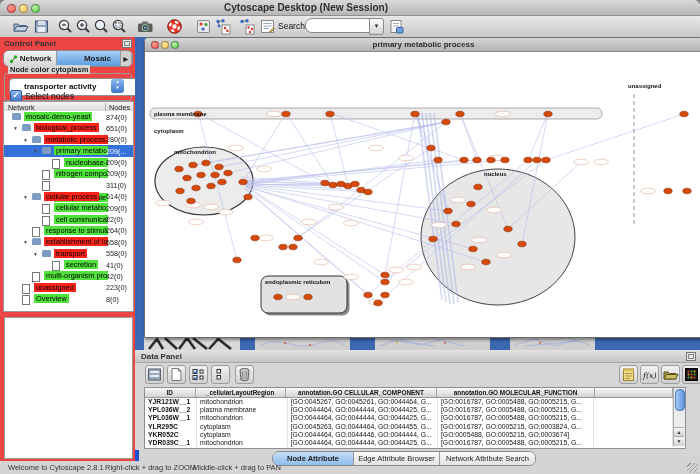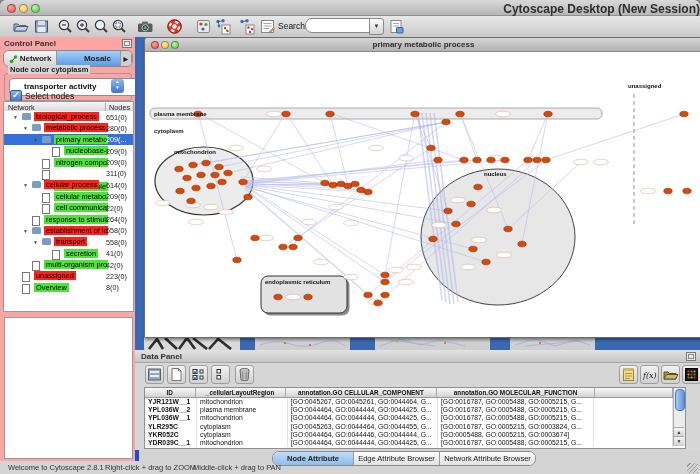--- a/index.html
+++ b/index.html
@@ -4,30 +4,30 @@
 <style>
   html,body{margin:0;padding:0;background:#888;}
   #app{position:relative;width:700px;height:474px;background:#d4d4d4;font-family:"Liberation Sans",sans-serif;overflow:hidden;border-radius:6px 6px 0 0;box-shadow:0 0 0 1px #777;}
   .abs{position:absolute;}
   
   #titlebar{left:0;top:0;width:700px;height:15px;background:linear-gradient(#d9d9d9,#b6b6b6);border-bottom:1px solid #8f8f8f;border-radius:6px 6px 0 0;}
   .tl{position:absolute;top:4px;width:7px;height:7px;border-radius:50%;border:1px solid rgba(0,0,0,.35);}
   #titlebar .r{left:7px;background:radial-gradient(circle at 35% 30%,#ff9f98,#f0524a);}
   #titlebar .y{left:19px;background:radial-gradient(circle at 35% 30%,#ffe9a8,#f5bd45);}
   #titlebar .g{left:31px;background:radial-gradient(circle at 35% 30%,#c4f2b0,#4fc93f);}
-  #win-title{left:0;top:2px;width:700px;text-align:right;font-size:12px;font-weight:bold;color:#2e2e2e;}
+  #win-title{left:0;top:2px;width:612px;text-align:center;font-size:10px;font-weight:bold;color:#2e2e2e;}
   
   #toolbar{left:0;top:16px;width:700px;height:21px;background:linear-gradient(#e8e8e8,#c9c9c9);border-bottom:1px solid #8e8e8e;}
   .tbi{position:absolute;top:2px;width:17px;height:17px;}
   .tbi svg{width:100%;height:100%;}
   #search-label{top:5px;font-size:8.5px;color:#111;}
   #search-input{position:absolute;top:2px;height:13px;width:58px;border:1px solid #8a8a8a;border-radius:7px 0 0 7px;background:#fff;font-size:8px;padding:0 4px;font-family:"Liberation Sans",sans-serif;}
   #search-drop{position:absolute;top:2px;width:13px;height:15px;background:linear-gradient(#fdfdfd,#d2d2d2);border:1px solid #8a8a8a;border-radius:0 3px 3px 0;font-size:6px;text-align:center;line-height:14px;color:#333;}
   
-  #control-panel{left:0;top:37px;width:135px;height:424px;background:#fca5a5;border-right:4px solid #1d4ed8;}
+  #control-panel{left:0;top:37px;width:135px;height:424px;background:#ef4444;border-right:4px solid #1d4ed8;}
   #cp-title{left:4px;top:2px;font-size:8px;font-weight:bold;color:#333;}
   .float-icon{position:absolute;width:8px;height:7px;border:1px solid #777;background:#e8e8e8;}
   .float-icon:before{content:"";position:absolute;left:1px;top:1px;width:4px;height:3px;border:1px solid #888;}
   #cp-tabs{left:3px;top:13px;width:128px;height:15px;border:1px solid #8a8a8a;border-radius:6px;display:flex;overflow:hidden;background:#d8d8d8;}
   .cp-tab{height:100%;display:flex;align-items:center;justify-content:center;font-size:8px;font-weight:bold;color:#222;border-right:1px solid #999;}
   #tab-network{width:61px;background:linear-gradient(#f6f6f6,#d4d4d4);}
   #tab-mosaic{width:52px;background:linear-gradient(#a6d0f8,#5b9ce0);padding-left:18px;}
   #tab-arrow{width:12px;font-size:6px;display:flex;align-items:center;justify-content:center;color:#222;background:#d0d0d0;}
   #groupbox{left:4px;top:36px;width:126px;height:26px;border:1px solid #9a9a9a;border-radius:3px;}
   #groupbox-title{left:8px;top:28px;font-size:7.5px;font-weight:bold;color:#222;background:#d6d6d6;padding:0 2px;}
@@ -204,20 +204,25 @@
     <div id="dropdown" class="abs">transporter activity</div>
     <div id="dropdown-stepper" class="abs">▲<br>▼</div>
     <div id="checkbox" class="abs">✓</div>
     <div id="checkbox-label" class="abs">Select nodes</div>
     <div id="tree-header" class="abs">
       <span class="h1">Network</span>
       <span class="h2">Nodes</span>
     </div>
     <div id="tree-box" class="abs">
         <div id="tree-rows">
+          <div class="tree-row">
+            <span class="tr-folder" style="left: 8px;"></span>
+            <span class="tr-chip green" style="left: 20px; max-width: 80px;">mosaic-demo-yeast</span>
+            <span class="tr-count">874(0)</span>
+          </div>
           <div class="tree-row">
             <span class="tr-arrow" style="left: 9px;">▼</span>
             <span class="tr-folder" style="left: 18px;"></span>
             <span class="tr-chip red" style="left: 30px; max-width: 70px;">biological_process</span>
             <span class="tr-count">651(0)</span>
           </div>
           <div class="tree-row">
             <span class="tr-arrow" style="left: 19px;">▼</span>
             <span class="tr-folder" style="left: 28px;"></span>
             <span class="tr-chip red" style="left: 40px; max-width: 60px;">metabolic process</span>
@@ -601,21 +606,21 @@
         <div id="dp-thumb"></div>
         <div class="dp-arrow" style="top:39px">▲</div>
         <div class="dp-arrow" style="top:48px">▼</div>
       </div>
     </div>
   </div>
 
   <div id="attr-tabs" class="abs">
       <div class="attr-tab sel" style="width: 80px;">Node Attribute Browser</div>
       <div class="attr-tab" style="width: 85px;">Edge Attribute Browser</div>
-      <div class="attr-tab" style="width: 95px;">Network Attribute Browser</div>
+      <div class="attr-tab" style="width: 95px;">Network Attribute Search</div>
     </div>
 
   <div id="statusbar" class="abs">
     <span style="left:8px">Welcome to Cytoscape 2.8.1</span>
     <span style="left:105px">Right-click + drag to ZOOM</span>
     <span style="left:193px">Middle-click + drag to PAN</span>
   </div>
   <div id="grip" class="abs"></div>
 </div>
 

